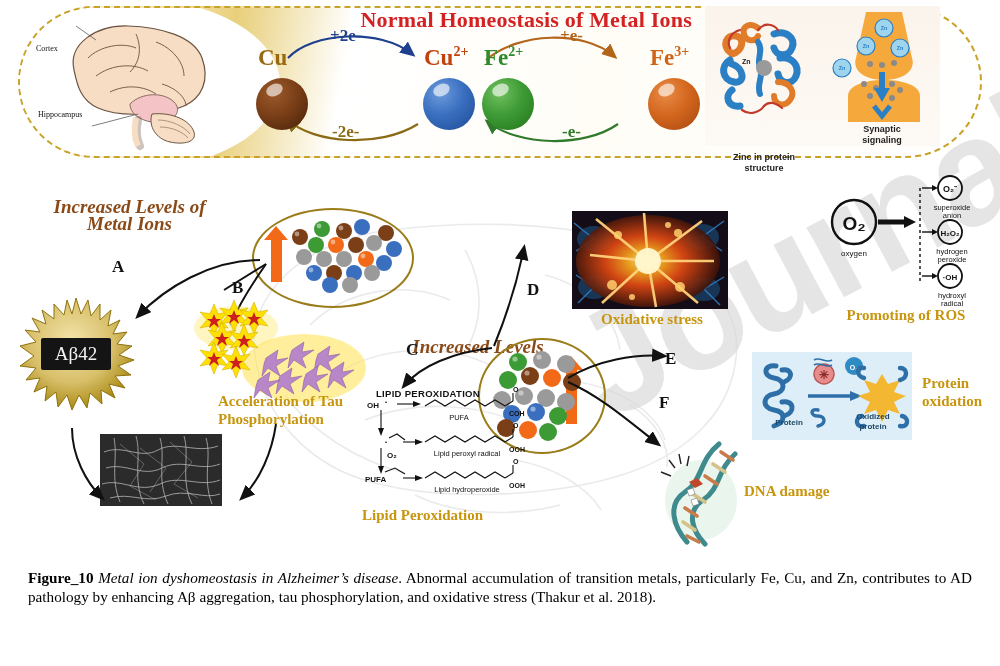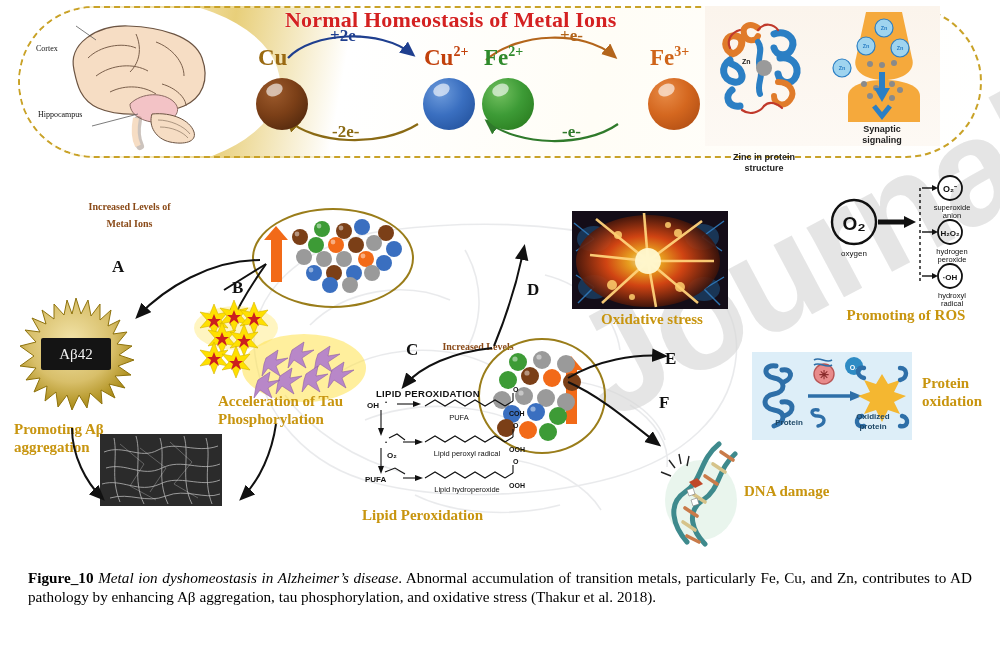--- a/index.html
+++ b/index.html
@@ -17,21 +17,21 @@
   
   .brainbg{position:absolute;left:215px;top:205px;width:560px;height:340px;opacity:.30;}
 
   
   #toppanel{position:absolute;left:18px;top:6px;width:964px;height:152px;
             border:2px dashed #c9a227;border-radius:76px;
             background:linear-gradient(100deg,#ffffff 0%,#ffffff 3%,#f4e2a8 17%,#e8cf7a 22%,#ffffff 34%,#fffdf6 60%,#ffffff 100%);
             box-sizing:border-box;overflow:hidden;}
   #toppanel .whiteoval{position:absolute;left:-40px;top:-10px;width:300px;height:172px;
             background:#fff;border-radius:50%;}
-  .top-title{position:absolute;left:285px;top:7px;width:420px;text-align:left;
+  .top-title{position:absolute;left:272px;top:7px;width:420px;text-align:right;
              font-size:22px;font-weight:bold;color:#d42121;letter-spacing:.2px;
              text-shadow:0 0 2px #fff;}
 
   .brainfig{position:absolute;left:44px;top:14px;width:190px;height:132px;}
   .lbl-cortex{position:absolute;left:36px;top:8px;font-family:"Liberation Serif",serif;
               font-size:8px;color:#111;margin-top:36px;}
   .lbl-hippo{position:absolute;left:38px;top:110px;font-family:"Liberation Serif",serif;
              font-size:8px;color:#111;}
 
   
@@ -51,36 +51,36 @@
            background:linear-gradient(180deg,#fbf4ec 0%,#fdf9f4 100%);}
   .zn-cap{position:absolute;font-family:"Liberation Sans",sans-serif;font-size:9px;
           font-weight:bold;color:#222;text-align:center;line-height:11px;}
 
   
   .mid-title{position:absolute;left:285px;top:168px;width:400px;height:28px;
              background:#fdf3df;border:1px solid #efe2c3;text-align:center;
              font-size:19px;font-weight:bold;color:#1c3b74;line-height:28px;}
 
   
-  .ital-lbl{position:absolute;font-weight:bold;color:#8a4a18;
-            font-size:10px;line-height:17px;text-align:center;}
+  .ital-lbl{position:absolute;font-style:italic;font-weight:bold;color:#8a4a18;
+            font-size:19px;line-height:17px;text-align:center;}
   .gold-lbl{position:absolute;font-weight:bold;color:#c8950f;font-size:15px;line-height:18px;}
   .arrow-letter{position:absolute;font-weight:bold;font-size:17px;color:#111;
                 font-family:"Liberation Serif",serif;}
 
   .ellipse{position:absolute;border:2px solid #9a7d1a;border-radius:50%;}
 
   .upArrow{position:absolute;width:11px;background:#f26a18;}
   .upArrow::before{content:"";position:absolute;left:-7px;top:-12px;
       border-left:12px solid transparent;border-right:12px solid transparent;
       border-bottom:14px solid #f26a18;}
 
   .abeta-burst{position:absolute;left:14px;top:296px;width:124px;height:124px;}
   .abeta-chip{position:absolute;left:41px;top:338px;width:70px;height:32px;background:#141414;
-              border-radius:2px;color:#f2f2f2;font-size:15px;text-align:center;line-height:32px;
+              border-radius:2px;color:#f2f2f2;font-size:19px;text-align:center;line-height:32px;
               font-family:"Liberation Serif",serif;}
 
   .photo{position:absolute;overflow:hidden;}
   .neuro-img{left:100px;top:434px;width:122px;height:72px;}
   .ox-img{left:572px;top:211px;width:156px;height:98px;}
 
   .ros-box{position:absolute;left:820px;top:170px;width:172px;height:138px;}
   .ros-title{position:absolute;left:828px;top:168px;width:160px;text-align:center;
              font-family:"Liberation Sans",sans-serif;font-size:8.5px;font-weight:bold;
              color:#111;line-height:10px;}
@@ -326,24 +326,20 @@
         <stop offset="0%" stop-color="#f2e3a8"></stop>
           <stop offset="60%" stop-color="#d8bf6a"></stop>
         <stop offset="100%" stop-color="#a98913"></stop>
       </radialGradient>
     </defs>
     <g>
       <polygon fill="url(#gburst)" stroke="#8e720c" stroke-width="1" points="62,2 67,18 74,4 77,20 86,8 86,24 97,14 94,30 106,24 99,38 113,36 103,48 118,50 105,59 120,64 104,70 117,79 101,80 111,92 95,88 101,102 87,94 88,108 76,97 73,112 65,99 58,114 53,99 44,111 42,96 31,105 33,90 20,96 26,82 12,84 22,72 6,70 20,60 6,50 22,46 11,34 26,36 18,22 32,28 28,14 40,23 40,8 50,19 53,4 58,18"></polygon>
     </g>
   </svg>
   <div class="abeta-chip">Aβ42</div>
-  <div class="gold-lbl" style="left:14px;top:420px;width:140px;">
-    <span>Promoting Aβ</span><br>
-    <span>aggregation</span>
-  </div>
 
   <svg style="position:absolute;left:196px;top:300px;width:180px;height:110px;" viewBox="0 0 180 110">
     <g>
       <ellipse cx="108" cy="68" rx="62" ry="34" fill="#ffe14d" opacity=".55"></ellipse>
       <ellipse cx="40" cy="28" rx="42" ry="22" fill="#ffe14d" opacity=".35"></ellipse>
     </g>
     <g fill="#ffe000" stroke="#d4b400" stroke-width=".6">
       <polygon points="14,14 18,4 22,14 32,12 25,20 32,28 22,26 18,36 14,26 4,28 11,20 4,12"></polygon>
       <polygon points="34,10 38,0 42,10 52,8 45,16 52,24 42,22 38,32 34,22 24,24 31,16 24,8"></polygon>
       <polygon points="54,12 58,2 62,12 72,10 65,18 72,26 62,24 58,34 54,24 44,26 51,18 44,10"></polygon>

